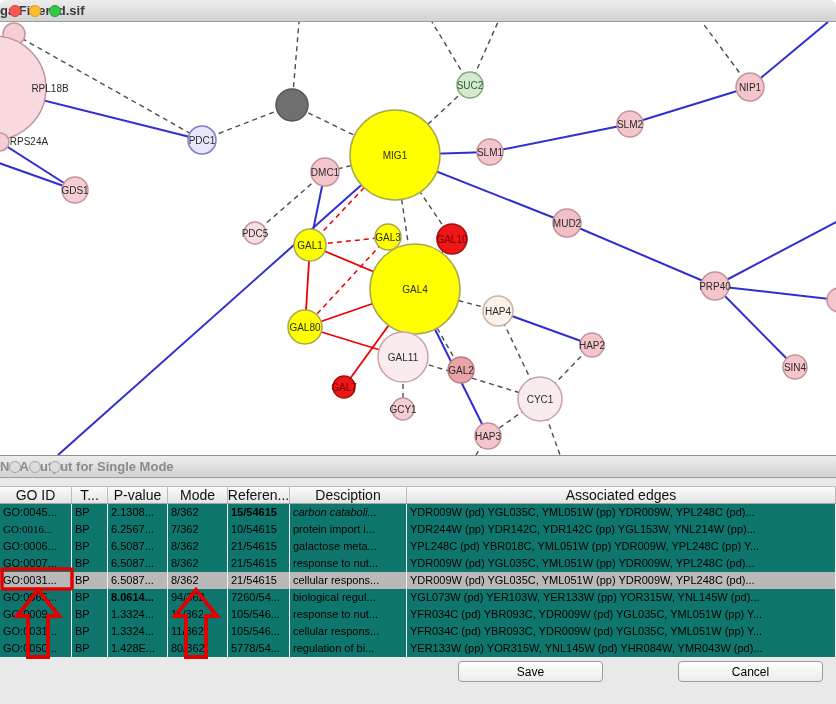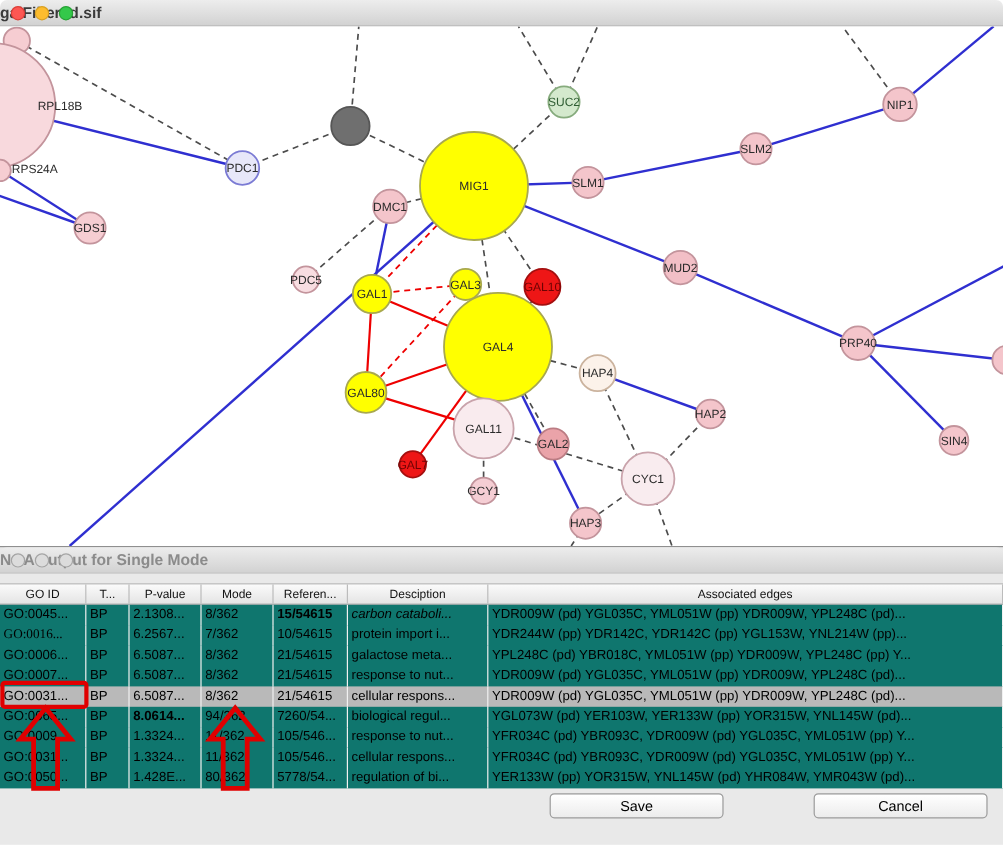--- a/index.html
+++ b/index.html
@@ -27,21 +27,21 @@
   .edge.red-dashed{stroke:#ee0000;stroke-width:1.5;stroke-dasharray:5 4;}
   circle.node{stroke-width:1.5;}
   .node-label{font-size:10px;text-anchor:middle;}
 
   
   .bottom-window{position:absolute;left:0;top:455px;width:836px;height:249px;background:#e9e9e9;
     border-top:1px solid #8f8f8f;box-sizing:border-box;}
   .table{position:absolute;left:0;top:30px;width:836px;}
   .thead{display:flex;height:18px;background:linear-gradient(#fbfbfb,#e4e4e4);
     border-top:1px solid #bdbdbd;border-bottom:1px solid #a5a5a5;box-sizing:border-box;}
-  .th{box-sizing:border-box;border-right:1px solid #bcbcbc;font-size:10px;color:#111;
+  .th{box-sizing:border-box;border-right:1px solid #bcbcbc;font-size:14px;color:#111;
     display:flex;align-items:center;justify-content:center;overflow:hidden;white-space:nowrap;text-align:right;}
   .tbody{background:#0f766e;}
   .tr{display:flex;height:17px;}
   .tr.selected{background:#b9b9b9;}
   .td{box-sizing:border-box;padding:2px 3px 0 3px;font-size:11px;color:#000;
     overflow:hidden;white-space:nowrap;border-right:1px solid #f1f1f1;}
 
   .btn{position:absolute;width:145px;height:21px;background:linear-gradient(#ffffff,#ececec);
     border:1px solid #9c9c9c;border-radius:4px;font-size:12px;color:#000;
     display:flex;align-items:center;justify-content:center;cursor:default;box-sizing:border-box;}

